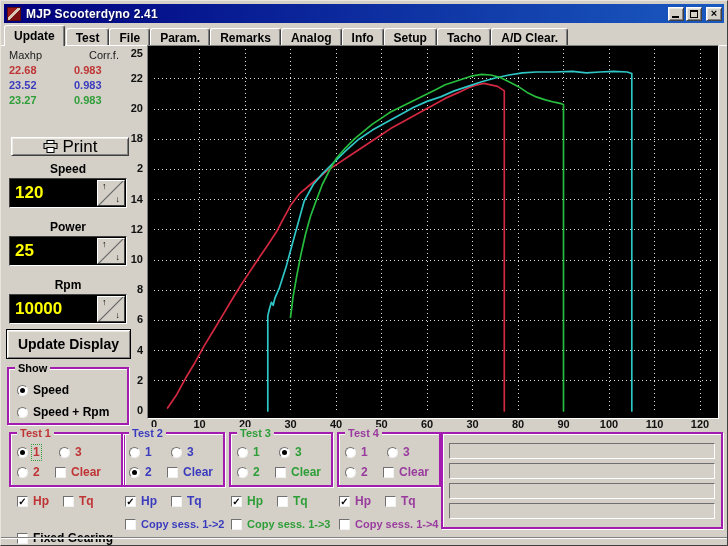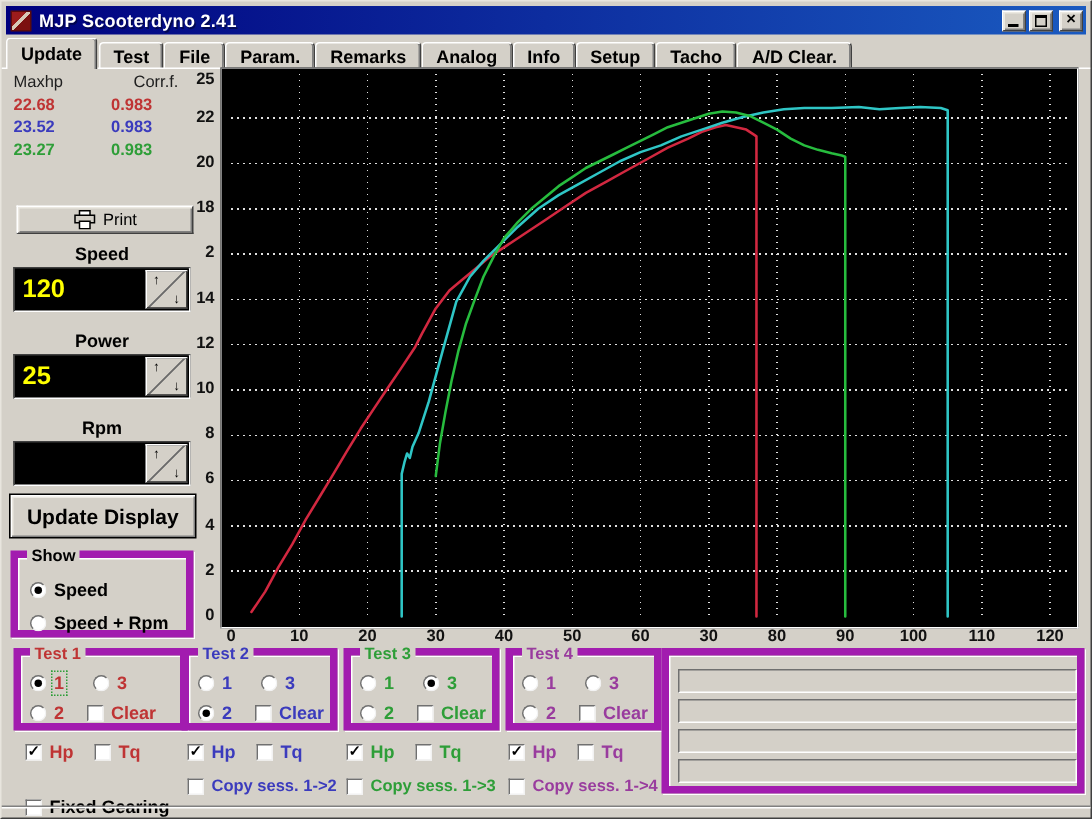--- a/index.html
+++ b/index.html
@@ -22,33 +22,33 @@
   .tab{height:18px;background:#d4d0c8;border-left:1px solid #fff;border-top:1px solid #fff;border-right:1px solid #404040;
        border-radius:3px 3px 0 0;padding:2px 9px 0 9px;font-size:12px;font-weight:bold;color:#000;box-sizing:border-box;
        box-shadow:inset -1px 0 0 #808080;white-space:nowrap;}
   .tab.selected{height:21px;padding-top:3px;margin-right:1px;z-index:2;box-shadow:inset -1px 0 0 #808080,0 1px 0 #d4d0c8;}
   .pageline{position:absolute;left:0;top:44px;right:0;height:1px;background:#fff;}
   .page{position:absolute;left:0;top:0;width:728px;height:546px;border-radius:27px;}
   .hdr{position:absolute;font-size:11px;color:#202020;}
   .statval{position:absolute;font-size:11px;font-weight:bold;}
   .btn{background:#d4d0c8;border:1px solid;border-color:#fff #404040 #404040 #fff;
        box-shadow:inset 1px 1px 0 #ece9e2,inset -1px -1px 0 #808080;color:#000;cursor:default;}
-  .print-btn{position:absolute;left:10px;top:136px;width:118px;height:19px;font-size:11px;display:flex;align-items:center;justify-content:center;gap:5px;}
+  .print-btn{position:absolute;left:10px;top:136px;width:118px;height:19px;font-size:17px;display:flex;align-items:center;justify-content:center;gap:5px;}
   .field-label{position:absolute;width:118px;left:8px;text-align:center;font-size:12px;font-weight:bold;color:#000;}
   .input-group{position:absolute;left:8px;width:118px;height:30px;background:#000;border:1px solid;border-color:#404040 #fff #fff #404040;box-sizing:border-box;}
   .input-group input{position:absolute;left:2px;top:1px;width:84px;height:26px;background:#000;border:none;outline:none;
        color:#ffff00;font-family:"Liberation Sans",sans-serif;font-size:17px;font-weight:bold;padding:0 0 0 3px;}
   .spinner{position:absolute;right:1px;top:1px;width:28px;height:26px;background:
        linear-gradient(135deg,#d4d0c8 47.5%,#6a6a6a 49%,#6a6a6a 51%,#d4d0c8 52.5%);
        border:1px solid;border-color:#fff #404040 #404040 #fff;box-sizing:border-box;}
   .spin-up{position:absolute;left:4px;top:0;font-size:9px;line-height:11px;color:#000;}
   .spin-dn{position:absolute;right:4px;bottom:0;font-size:9px;line-height:11px;color:#000;}
   .update-btn{position:absolute;left:5px;top:328px;width:125px;height:30px;font-size:14px;font-weight:bold;
        border:1px solid #000;box-shadow:inset 1px 1px 0 #fff,inset -1px -1px 0 #808080,inset 2px 2px 0 #ece9e2;}
-  .groupbox{position:absolute;border:5px solid #a21caf;box-shadow:inset 1px 1px 0 #fff,1px 1px 0 #fff;box-sizing:border-box;}
+  .groupbox{position:absolute;border:2px solid #a21caf;box-shadow:inset 1px 1px 0 #fff,1px 1px 0 #fff;box-sizing:border-box;}
   .gb-title{position:absolute;top:-7px;left:6px;background:#d4d0c8;padding:0 3px;font-size:11px;font-weight:bold;line-height:12px;}
   .opt-row{position:absolute;display:flex;align-items:center;gap:5px;}
   .radio{width:11px;height:11px;border-radius:50%;background:#fff;border:1px solid;border-color:#707070 #f2f2f2 #f2f2f2 #707070;
          box-sizing:border-box;position:relative;flex:none;}
   .radio .dot{position:absolute;left:2px;top:2px;width:5px;height:5px;border-radius:50%;background:#000;}
   .checkbox{width:11px;height:11px;background:#fff;border:1px solid;border-color:#707070 #f2f2f2 #f2f2f2 #707070;
             box-sizing:border-box;flex:none;font-size:10px;font-weight:bold;line-height:9px;text-align:center;color:#000;}
   .opt-label{font-size:12px;font-weight:bold;white-space:nowrap;line-height:13px;}
   .opt-label.focus{outline:1px dotted #2e9e38;outline-offset:1px;}
   .chart-panel{position:absolute;left:146px;top:44px;width:570px;height:372px;background:#000;
@@ -348,20 +348,21 @@
       <div class="field-label" style="top: 219px;">Power</div>
       <div class="input-group" style="top: 235px;">
         <input value="25" readonly="readonly" style="">
         <div class="spinner">
           <span class="spin-up">↑</span>
           <span class="spin-dn">↓</span>
         </div>
       </div>
       <div class="field-label" style="top: 277px;">Rpm</div>
       <div class="input-group" style="top: 293px;">
+        <input value="10000" readonly="readonly" style="">
         <div class="spinner">
           <span class="spin-up">↑</span>
           <span class="spin-dn">↓</span>
         </div>
       </div>
     </div>
 
   <div class="bottomline"></div>
 </div>
 

